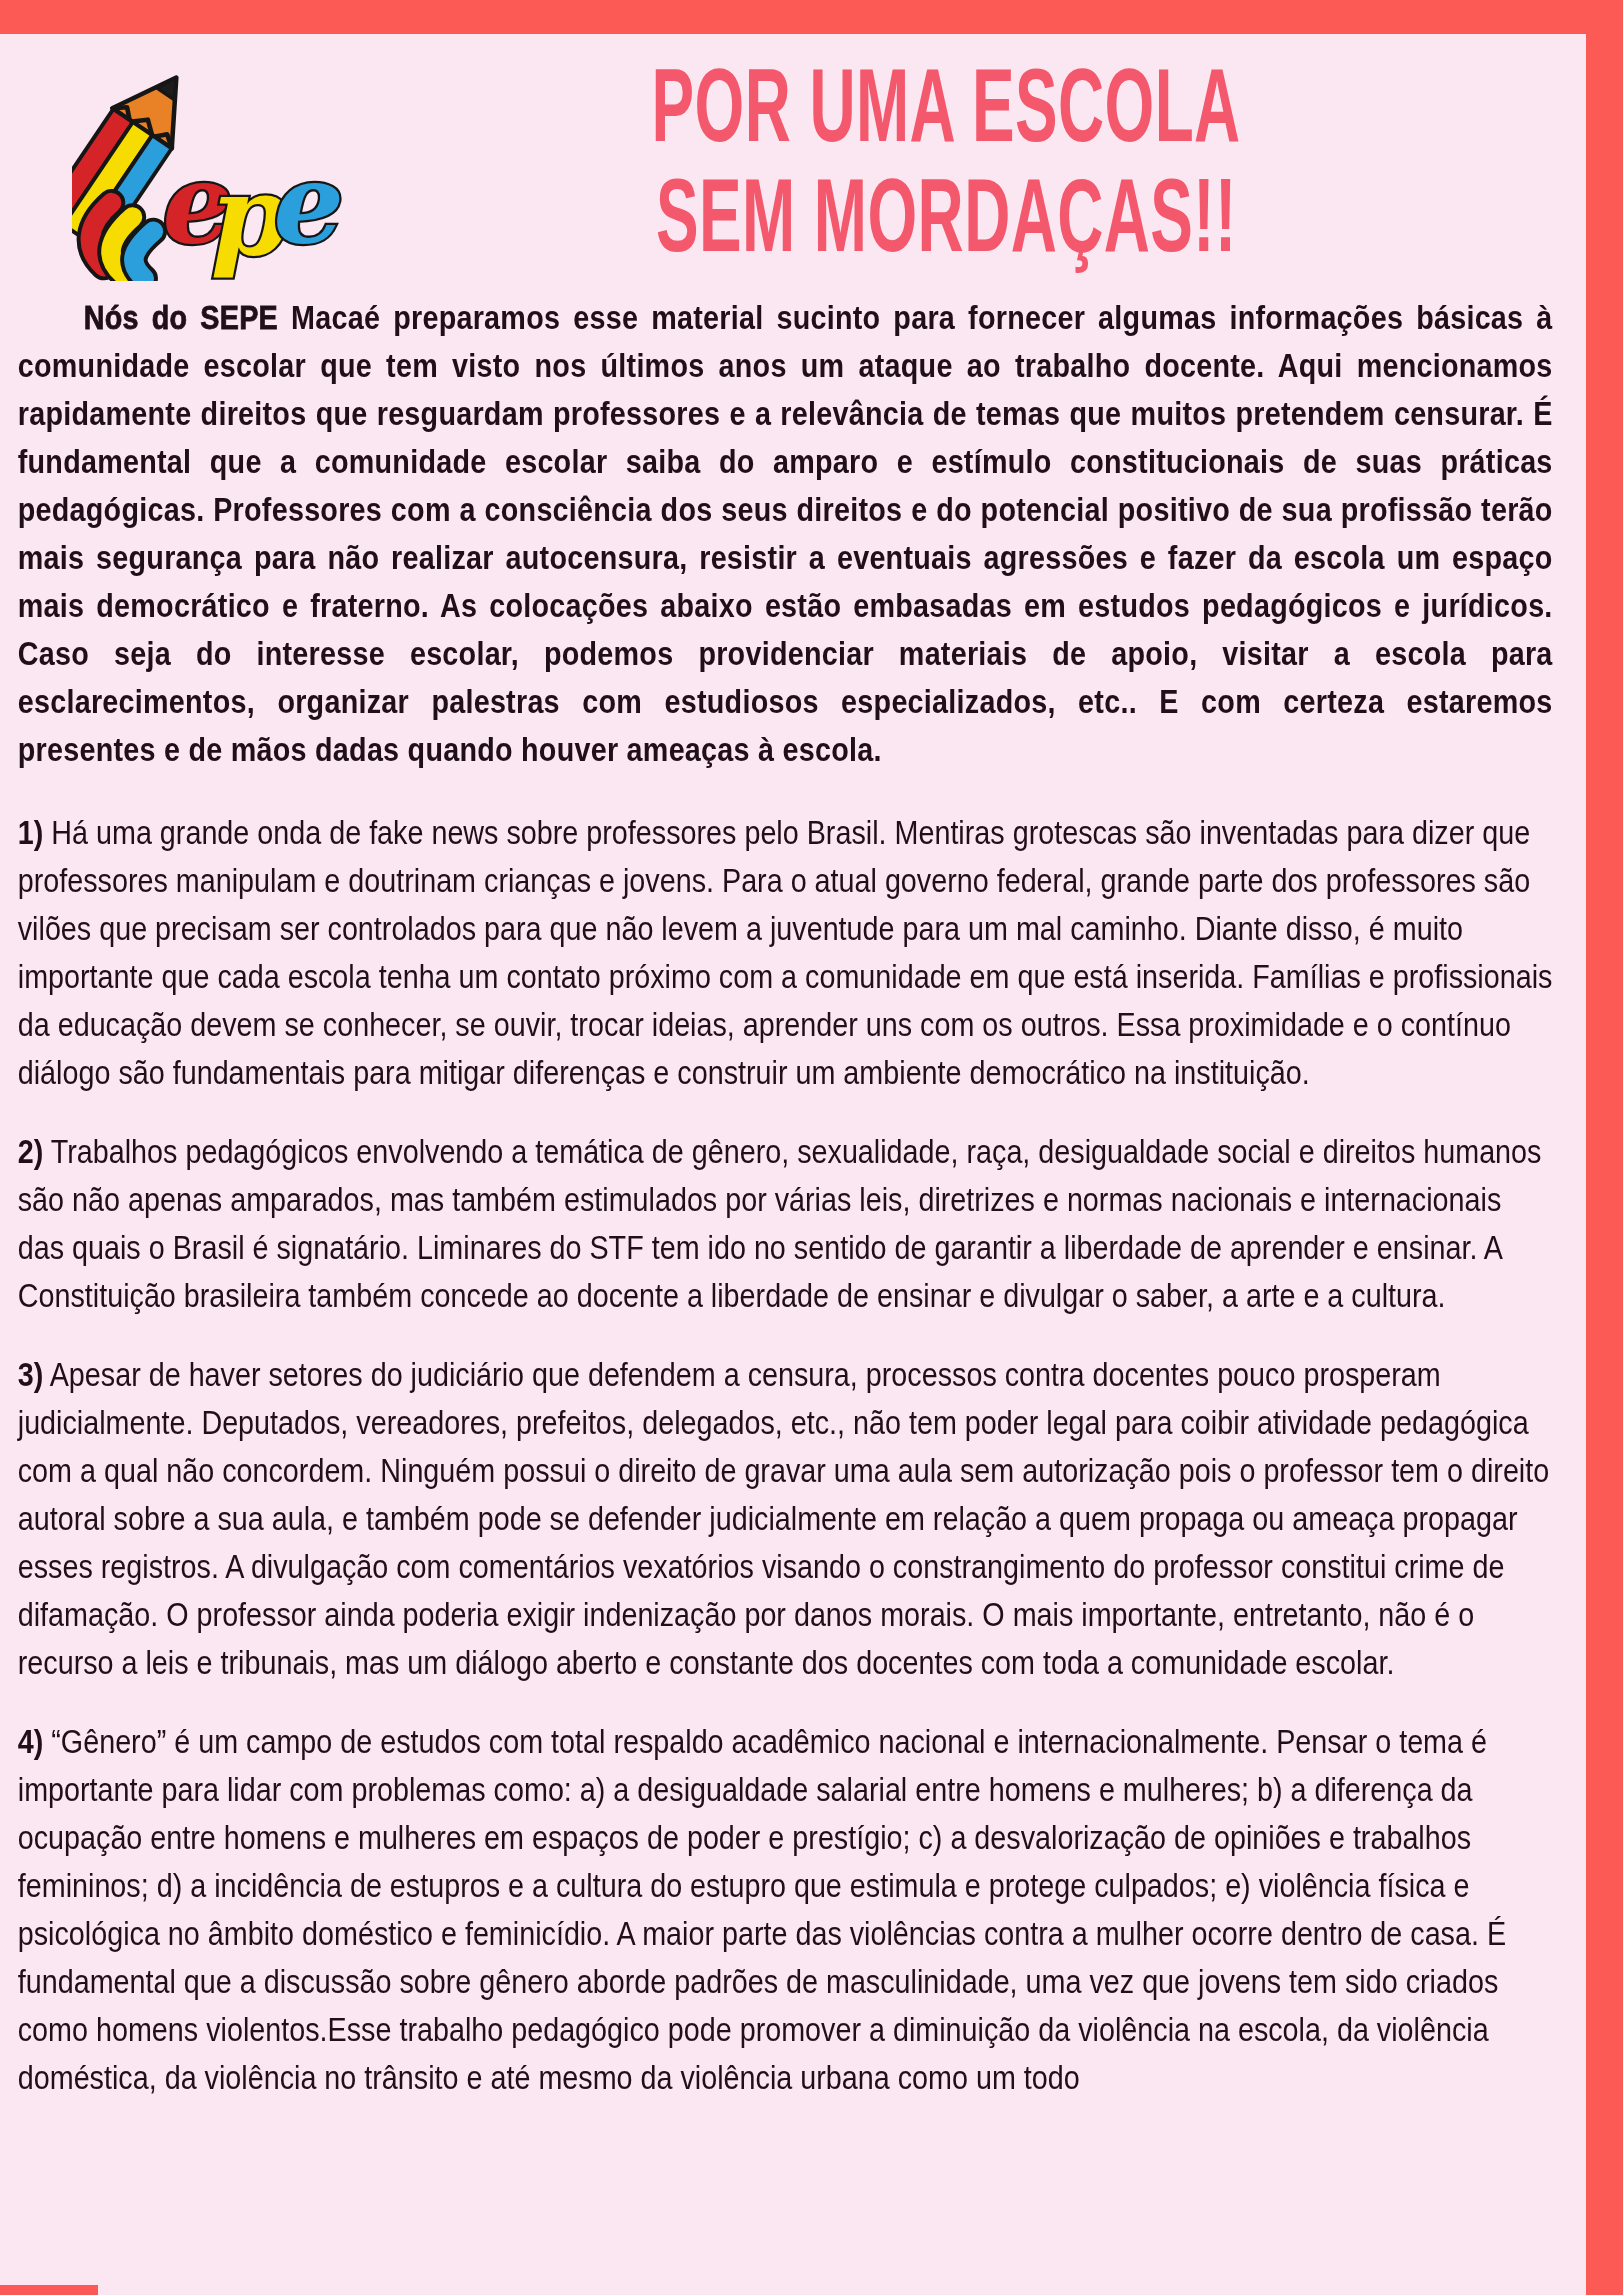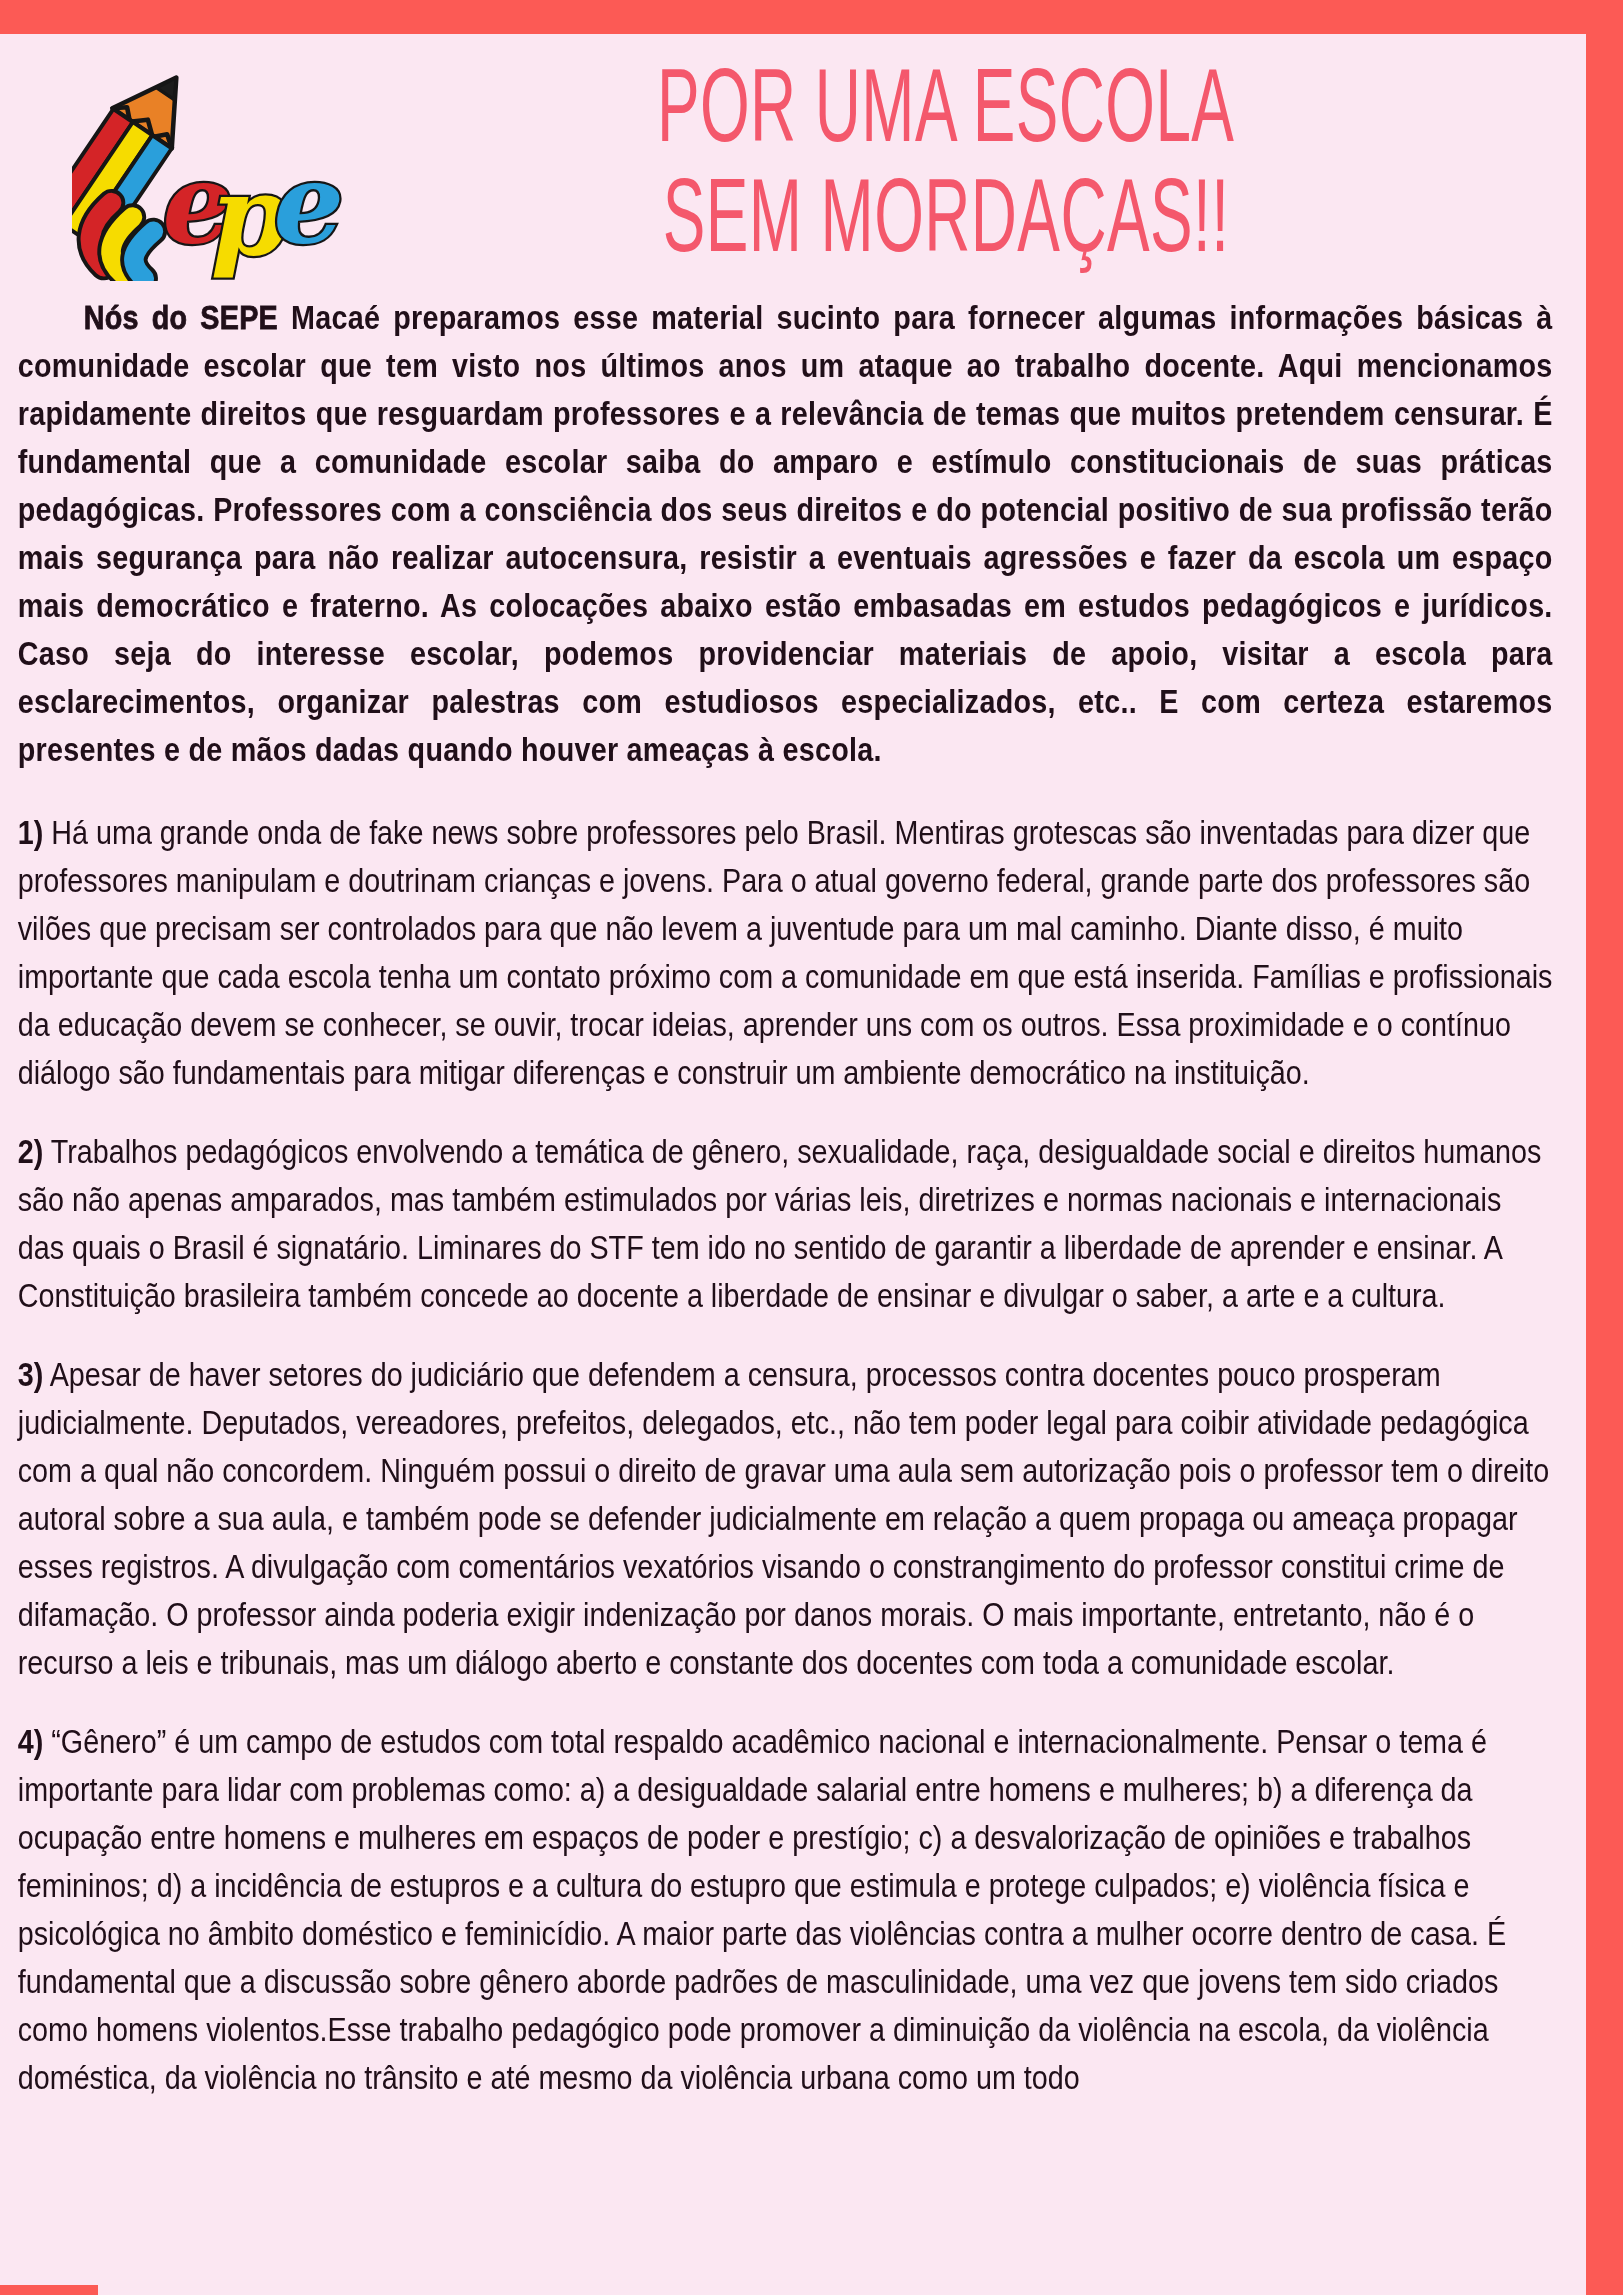--- a/index.html
+++ b/index.html
@@ -22,21 +22,21 @@
     align-items:flex-start;
     padding:46px 78px 0 72px;
     height:235px;
   }
   .logo{flex:0 0 auto;width:275px;height:235px;}
   .title-block{
     flex:1 1 auto;
     text-align:center;
     padding-top:5.2px;
     line-height:110px;
-    font-weight:400;
+    font-weight:700;
     font-size:103px;
     color:#f4586c;
     letter-spacing:0.7px;
     white-space:nowrap;
   }
   .title-line{
     display:inline-block;
     transform:scaleX(0.62);
     transform-origin:50% 50%;
   }

